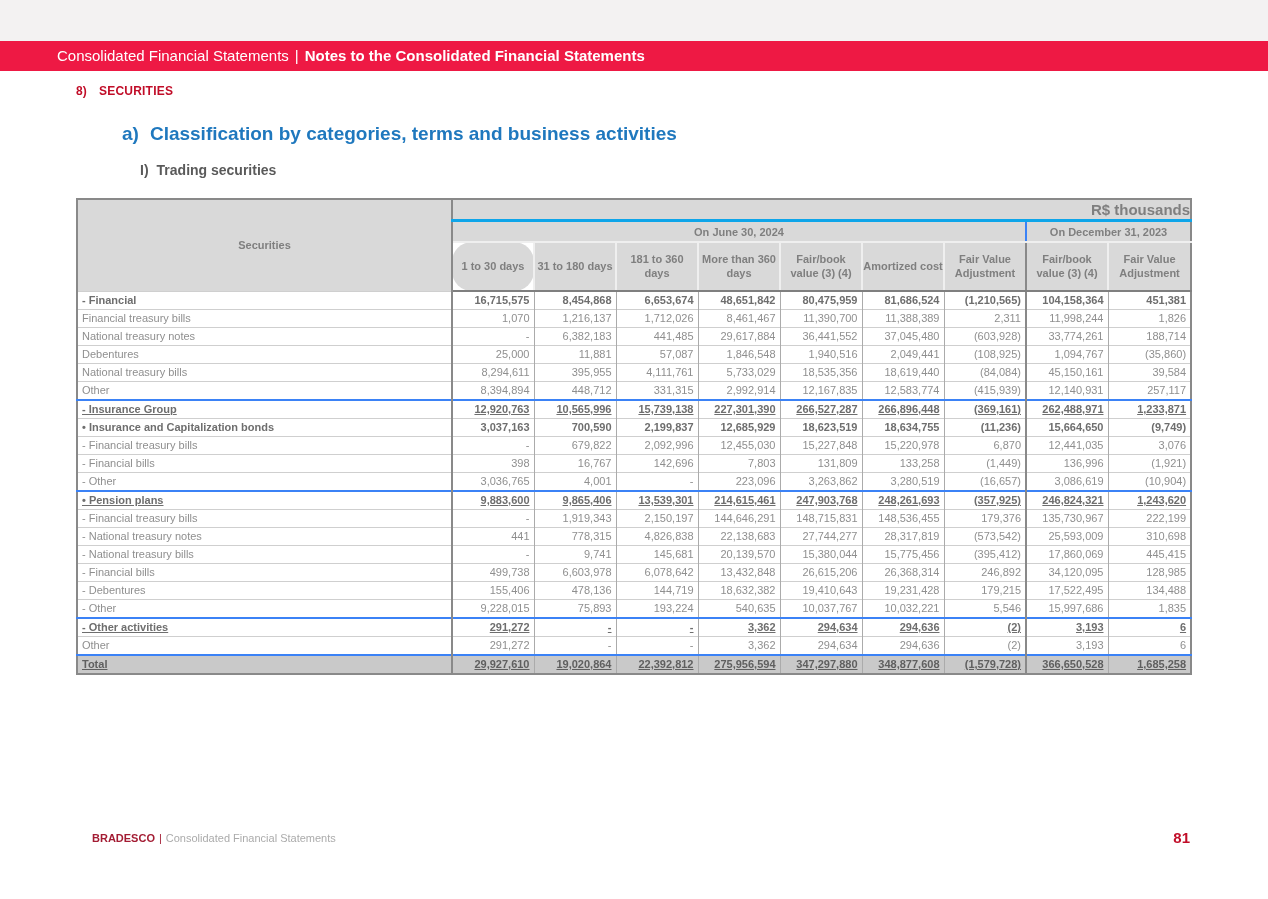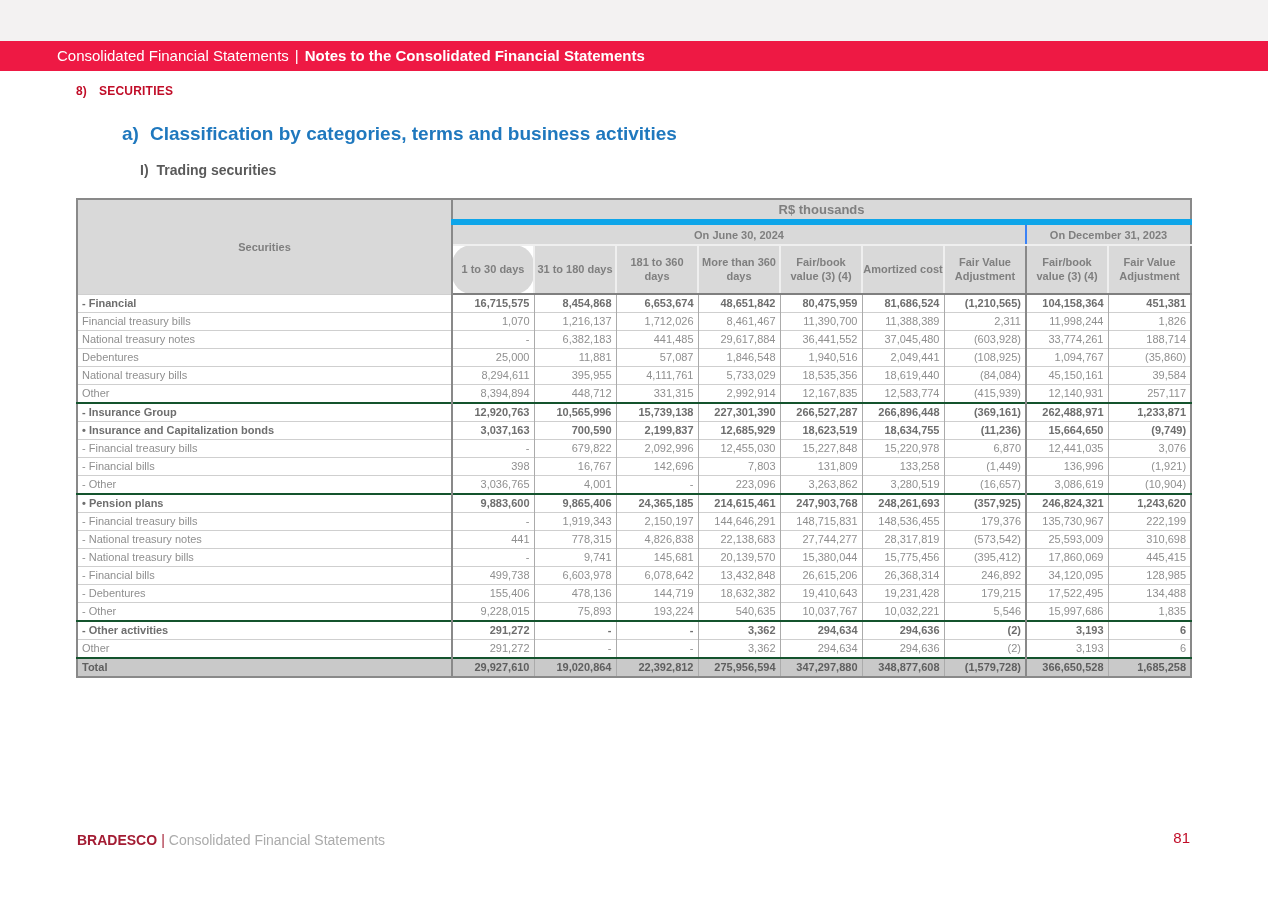--- a/index.html
+++ b/index.html
@@ -51,23 +51,23 @@
 
   .tbl thead th {
     background:var(--header_cell_bg,#D9D9D9);
     color:#7F7F7F; font-weight:bold; padding:0;
   }
   th.securities-head {
     text-align:center; vertical-align:middle;
     border-right:2px solid #898989; font-size:11px;
   }
   th.units {
-    font-weight:normal; height:19px;
-    padding-right:5px; font-size:13px;
-    border-bottom:6px solid #0ea5e9;
+    text-align:right; font-weight:normal; height:19px;
+    padding-right:5px; font-size:15px;
+    border-bottom:3px solid #0ea5e9;
   }
   th.period {
     text-align:center; height:19px; color:#737373;
     border-bottom:2px solid #EFEFEF;
   }
   th.period-dec { border-left:2px solid #3b82f6; }
   th.colhead {
     height:49px; vertical-align:middle; text-align:center;
     line-height:1.2; white-space:normal; padding:1px 3px; box-sizing:border-box;
     border-left:2px solid #EFEFEF;
@@ -78,34 +78,34 @@
 
   .tbl tbody td {
     height:17px; line-height:17px; white-space:nowrap; overflow:hidden;
     color:#8F8F8F; border-top:1px solid #CFCFCF;
     padding:0 4px 0 0;
   }
   .tbl tbody td.lbl { text-align:left; padding-left:4px; }
   .tbl tbody td.num { text-align:right; border-left:1px solid #ABABAB; }
   .tbl tbody td.num.c0, .tbl tbody td.num.c7 { border-left:2px solid #898989;margin-left:48px; }
   .tbl tbody tr.row-bold td { font-weight:bold; color:#6E6E6E; }
-  .tbl tbody tr.thick-top td { border-top:2px solid #14532d; }
+  .tbl tbody tr.thick-top td { border-top:2px solid #3b82f6;text-decoration:underline; }
   .tbl tbody tr.row-total td {
     background:var(--total_row_bg,#C9C9C9); font-weight:bold; color:#5F5F5F;
   }
 
   .footer {
-    position:absolute; left:77px; top:832px; font-size:14px; white-space:nowrap;
+    position:absolute; left:92px; top:832px; font-size:11px; white-space:nowrap;
   }
   .footer .brand { font-weight:bold; color:var(--footer_brand_red,#A31C33); }
   .footer .sep { color:var(--footer_brand_red,#A31C33); padding:0 4px; }
   .footer .doc { color:#ABABAB; }
   .page-num {
     position:absolute; right:78px; top:829px;
-    font-size:15px; font-weight:normal; color:var(--page_number_red,#C10D28);
+    font-size:15px; font-weight:bold; color:var(--page_number_red,#C10D28);
   }
 </style>
 </head>
 <body>
 
 <div class="top-strip"></div>
 
 <div class="red-bar">
   <span>Consolidated Financial Statements</span><span class="sep">|</span><span class="bold">Notes to the Consolidated Financial Statements</span>
 </div>
@@ -287,21 +287,21 @@
           <td class="num c4">3,263,862</td>
           <td class="num c5">3,280,519</td>
           <td class="num c6">(16,657)</td>
           <td class="num c7">3,086,619</td>
           <td class="num c8">(10,904)</td>
         </tr>
         <tr class="row-bold thick-top">
           <td class="lbl">• Pension plans</td>
           <td class="num c0">9,883,600</td>
           <td class="num c1">9,865,406</td>
-          <td class="num c2">24,365,185</td>
+          <td class="num c2">13,539,301</td>
           <td class="num c3">214,615,461</td>
           <td class="num c4">247,903,768</td>
           <td class="num c5">248,261,693</td>
           <td class="num c6">(357,925)</td>
           <td class="num c7">246,824,321</td>
           <td class="num c8">1,243,620</td>
         </tr>
         <tr class="row-normal">
           <td class="lbl">- Financial treasury bills</td>
           <td class="num c0">-</td>

